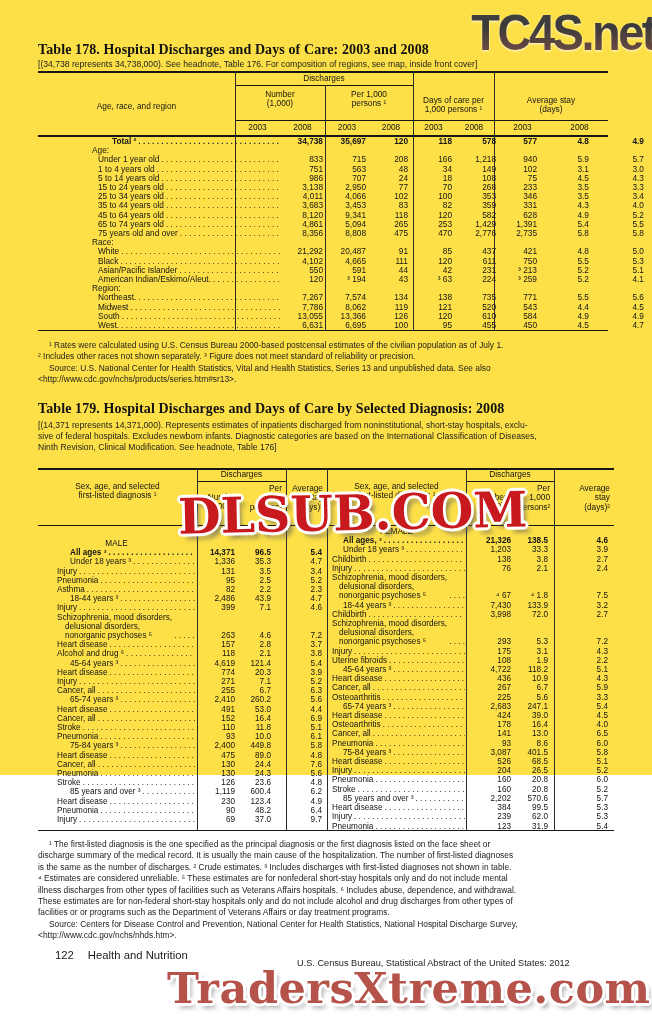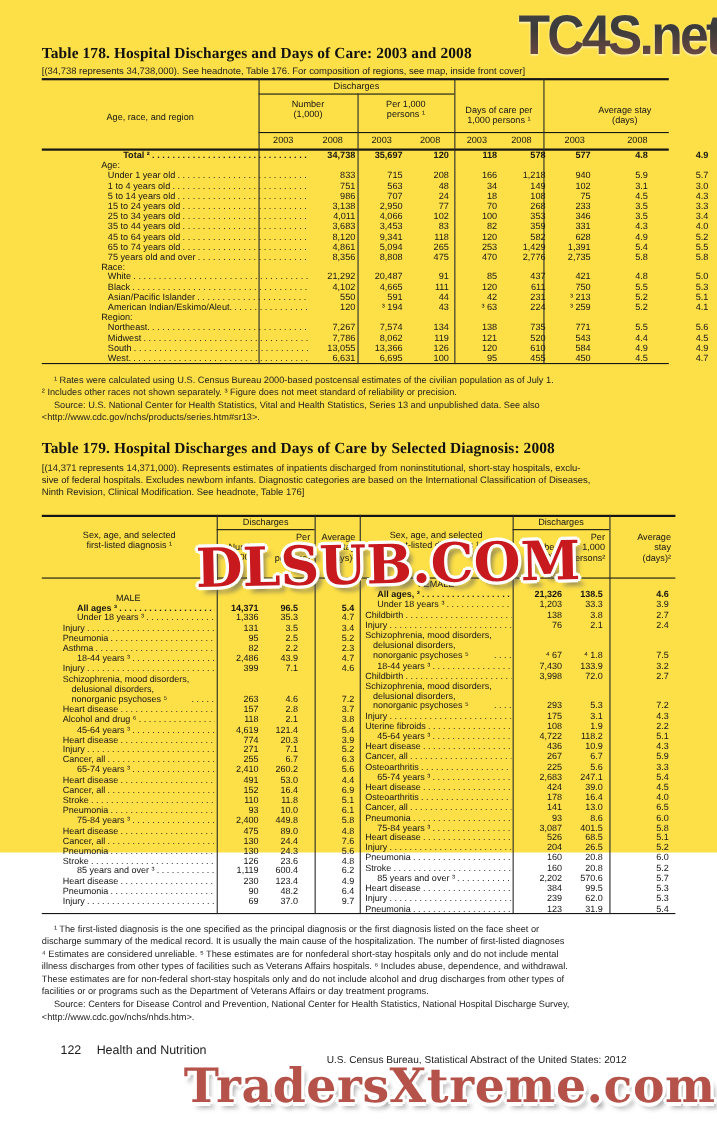--- a/index.html
+++ b/index.html
@@ -124,21 +124,21 @@
       <div>(1,000)</div>
     </div>
     <div class="hcell" style="left:287px;width:88px;top:19px;">
       <div>Per 1,000</div>
       <div>persons ¹</div>
     </div>
     <div class="hcell" style="left:375px;width:81px;top:25px;">
       <div>Days of care per</div>
       <div>1,000 persons ¹</div>
     </div>
-    <div class="hcell" style="left:456px;width:114px;top:25px;padding-left:17px;">
+    <div class="hcell" style="left:456px;width:114px;top:25px;">
       <div>Average stay</div>
       <div>(days)</div>
     </div>
     <div class="yearrow">
       <div style="width:45px;">2003</div>
       <div style="width:45px;">2008</div>
       <div style="width:44px;">2003</div>
       <div style="width:44px;">2008</div>
       <div style="width:41px;">2003</div>
       <div style="width:40px;">2008</div>
@@ -1134,20 +1134,21 @@
         </div>
     </div>
   </div>
 
   <div class="footnotes" style="top:839px;">
 
       <div class="fline ind">¹ The first-listed diagnosis is the one specified as the principal diagnosis or the first diagnosis listed on the face sheet or</div>
 
       <div class="fline">discharge summary of the medical record. It is usually the main cause of the hospitalization. The number of first-listed diagnoses</div>
 
+      <div class="fline">is the same as the number of discharges. ² Crude estimates. ³ Includes discharges with first-listed diagnoses not shown in table.</div>
 
       <div class="fline">⁴ Estimates are considered unreliable. ⁵ These estimates are for nonfederal short-stay hospitals only and do not include mental</div>
 
       <div class="fline">illness discharges from other types of facilities such as Veterans Affairs hospitals. ⁶ Includes abuse, dependence, and withdrawal.</div>
 
       <div class="fline">These estimates are for non-federal short-stay hospitals only and do not include alcohol and drug discharges from other types of</div>
 
       <div class="fline">facilities or or programs such as the Department of Veterans Affairs or day treatment programs.</div>
 
       <div class="fline ind">Source: Centers for Disease Control and Prevention, National Center for Health Statistics, National Hospital Discharge Survey,</div>

